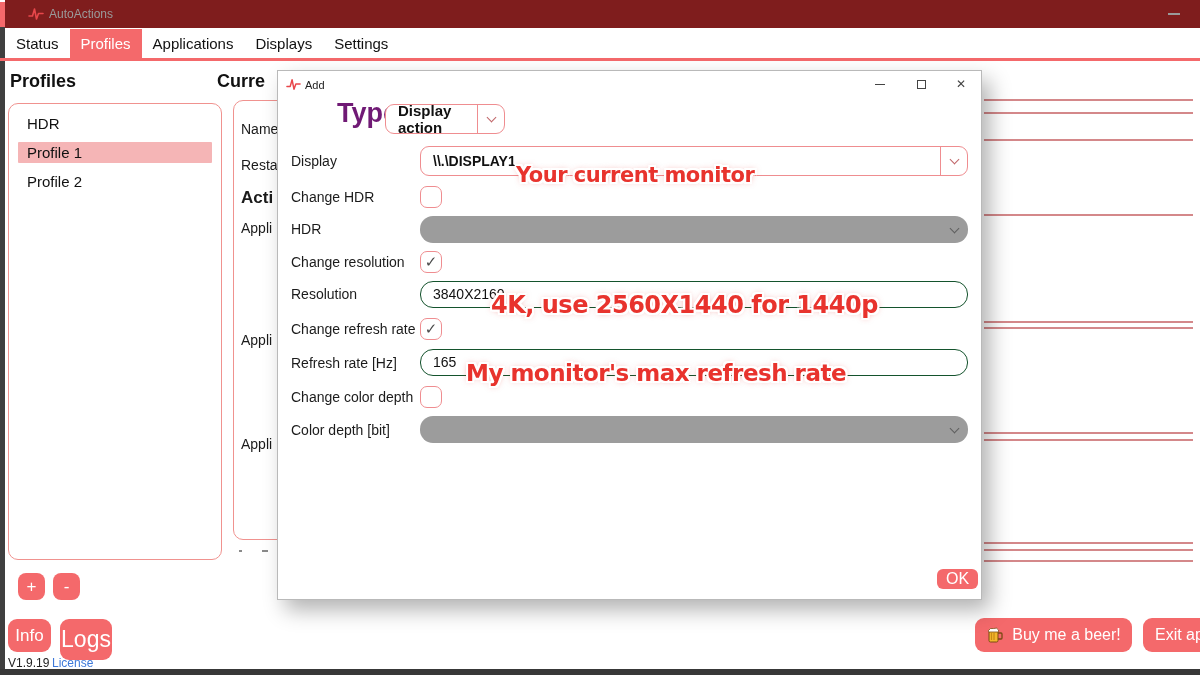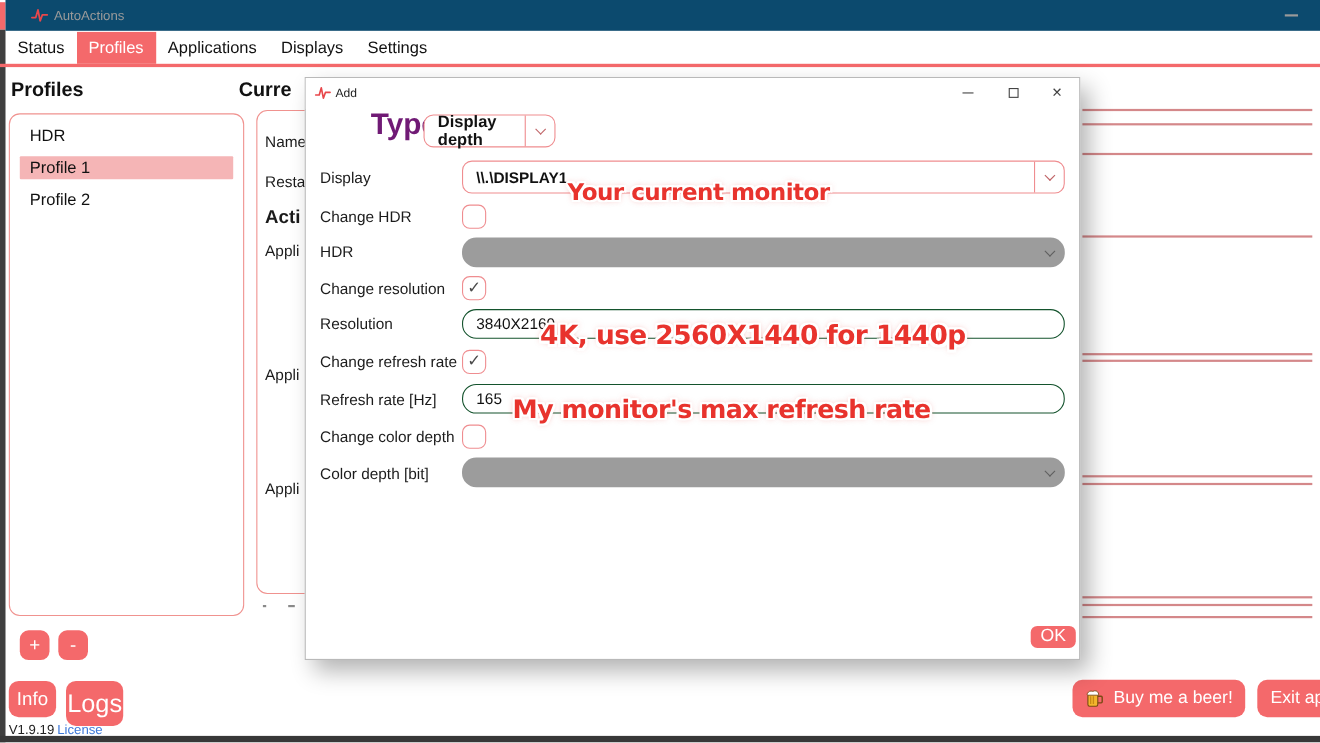--- a/index.html
+++ b/index.html
@@ -8,21 +8,21 @@
   #root { position:relative; width:1200px; height:675px; background:#fff; overflow:hidden; }
 
   
   .edge { position:absolute; background:#3f3f3f; }
   .edge-top    { left:340px; top:0; width:860px; height:4px; }
   .edge-left   { left:0; top:27px; width:5px; height:648px; }
   .edge-bottom { left:0; top:669px; width:1200px; height:6px; background:#383838; }
   .edge-left-red { position:absolute; left:0; top:2px; width:5px; height:25px; background:#f4696b; }
 
   
-  .titlebar { position:absolute; left:5px; top:0; width:1195px; height:28px; background:#0c4a6e; }
+  .titlebar { position:absolute; left:5px; top:0; width:1195px; height:28px; background:#7f1d1d; }
   .logo { position:absolute; left:23px; top:6px; width:16px; height:16px; }
   .app-title { position:absolute; left:44px; top:7px; font-size:12px; color:#9a9a9a; }
   .win-min { position:absolute; left:1163px; top:13px; width:12px; height:0; border-top:2px solid #9a9a9a; }
 
   
   .tabbar { position:absolute; left:5px; top:29px; height:29px; display:flex; align-items:stretch; }
   .tab { padding:0 11px; display:flex; align-items:center; font-size:15px; color:#111; cursor:default; }
   .tab.active { background:#f4696b; color:#fff; }
   .tab-underline { position:absolute; left:0; top:58px; width:1200px; height:3px; background:#f4696b; }
 
@@ -182,21 +182,21 @@
       <div class="dlg-ctl" style="left:630px;">
           <span class="square"></span>
         </div>
       <div class="dlg-ctl" style="left:670px;">
           <span class="xglyph">✕</span>
         </div>
     </div>
 
     <div class="type-heading">Type</div>
     <div class="type-combo">
-      <span class="val">Display depth</span>
+      <span class="val">Display action</span>
       <span class="combo-div">
           <span class="chev"></span>
         </span>
     </div>
 
     <div class="dlg-label" style="top:81px;">Display</div>
     <div class="field combobox" style="top:75px;">
       <span class="val">\\.\DISPLAY1</span>
       <span class="combo-div">
           <span class="chev"></span>

